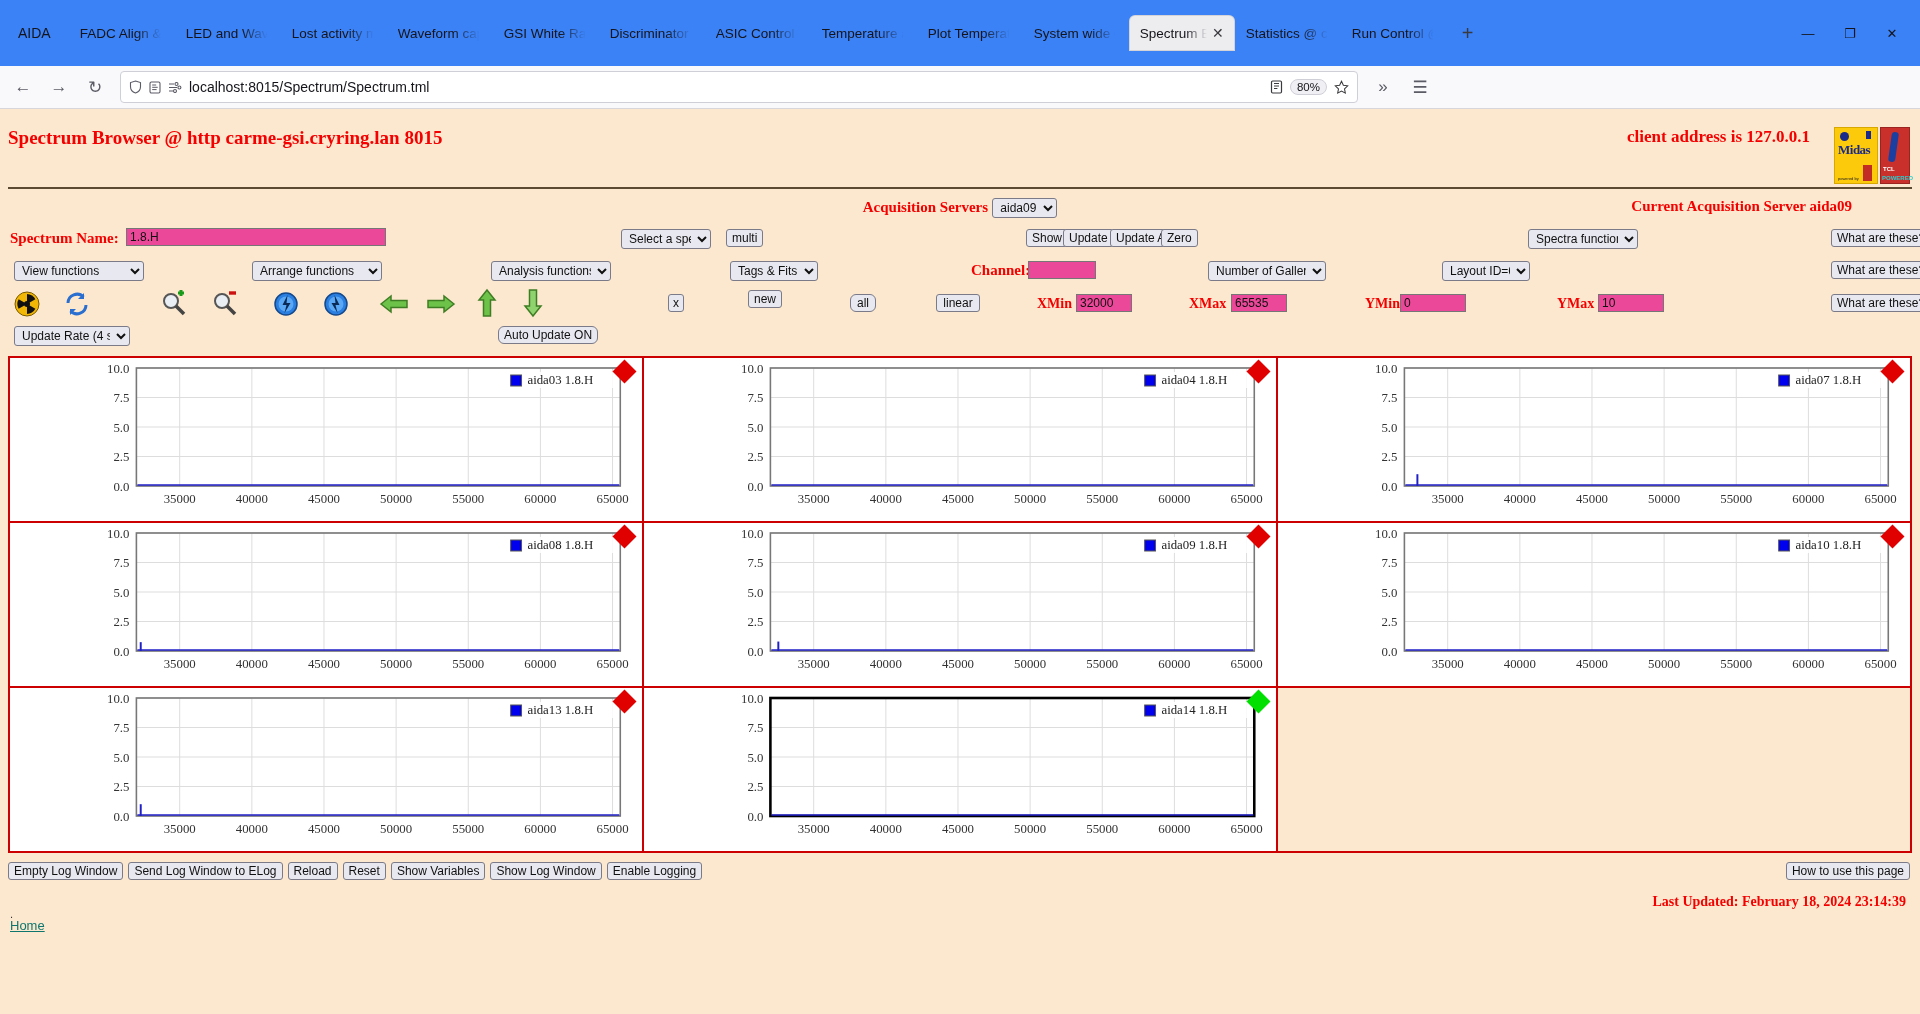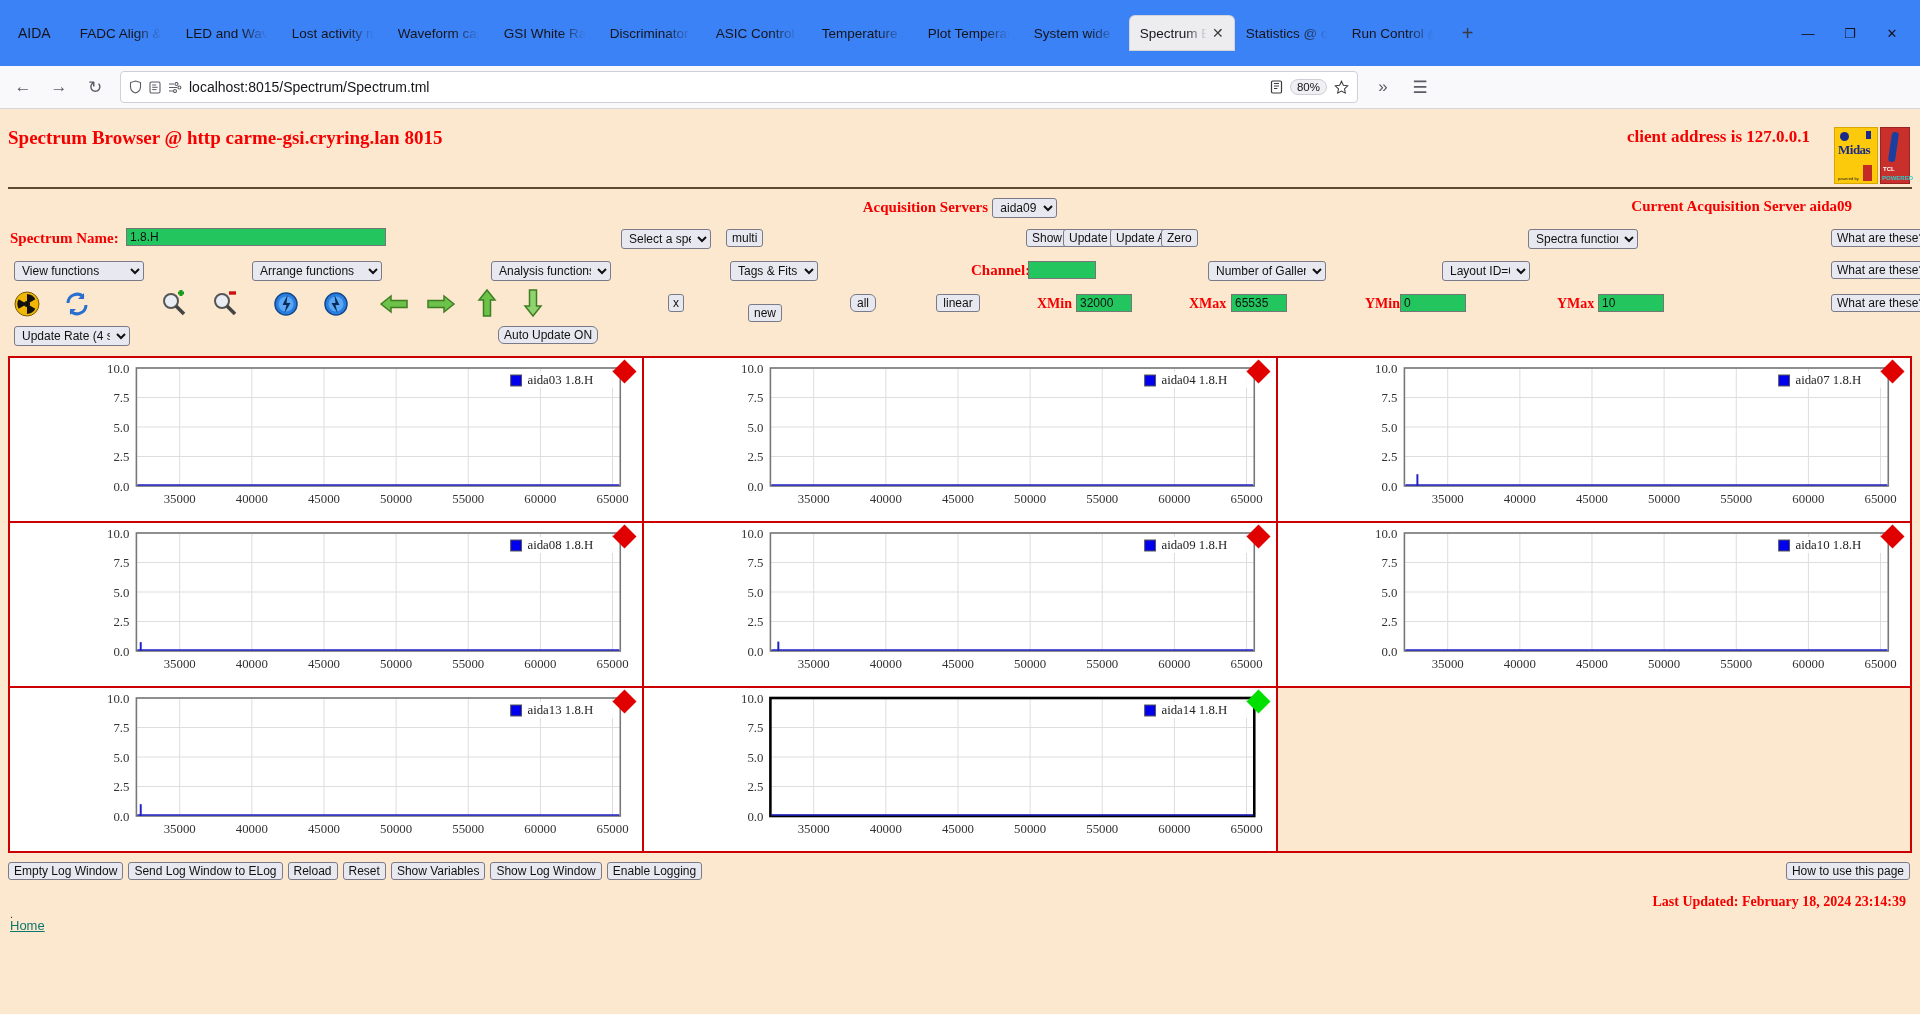--- a/index.html
+++ b/index.html
@@ -61,21 +61,21 @@
   .hrule{border:0;border-top:2px solid #5c4a33;margin:2px 0 6px 0;}
 
   .acqrow{text-align:center;font-size:15px;padding:3px 0 6px 0;position:relative;}
   .curserver{position:absolute;right:60px;top:3px;font-size:15px;}
 
   select,input[type=text],button{font-family:"Liberation Sans",sans-serif;}
   .sel{font-size:12px;padding:1px 3px;background:#e8e8f0;border:1px solid #7a7a88;
        border-radius:3px;color:#111;}
   .btn{font-size:12px;padding:1px 5px;background:#e8e8f0;border:1px solid #7a7a88;
        border-radius:3px;color:#111;cursor:default;white-space:nowrap;}
-  .txt{font-size:12px;border:1px solid #767676;background:#22c55e;padding:1px 3px;color:#111;}
+  .txt{font-size:12px;border:1px solid #767676;background:#ec4899;padding:1px 3px;color:#111;}
 
   .row{position:relative;height:32px;}
   .abs{position:absolute;}
 
   
   .iconrow{position:relative;height:38px;}
   .icon{position:absolute;width:30px;height:30px;}
 
   
   .gallery{border:2px solid #cc0000;margin-top:4px;}
@@ -313,21 +313,21 @@
           <path d="M13 2l8 10h-4.5v16h-7V12H5z" fill="#6dc24a" stroke="#3f7d24" stroke-width="1.5"></path>
         </svg>
     </span>
     <span class="icon" style="left:512px;top:0px;">
       <svg width="26" height="30" viewBox="0 0 26 30">
           <path d="M13 28l8-10h-4.5V2h-7v16H5z" fill="#8fd36f" stroke="#3f7d24" stroke-width="1.5"></path>
         </svg>
     </span>
 
     <button class="btn abs" style="left:660px;top:6px;width:16px;text-align:center;padding:1px 2px;">x</button>
-    <button class="btn abs" style="left:740px;top:16px;width:34px;text-align:center;padding:1px 2px;">new</button>
+    <button class="btn abs" style="left:740px;top:2px;width:34px;text-align:center;padding:1px 2px;">new</button>
     <button class="btn abs" style="left:842px;top:6px;width:26px;text-align:center;padding:1px 2px;border-radius:6px;">all</button>
     <button class="btn abs" style="left:928px;top:6px;width:44px;text-align:center;padding:1px 2px;">linear</button>
 
     <span class="abs redbold" style="left:1029px;top:8px;font-size:14px;">XMin</span>
     <input class="txt abs" style="left: 1068px; top: 6px; width: 48px;" type="text" value="32000">
     <span class="abs redbold" style="left:1181px;top:8px;font-size:14px;">XMax</span>
     <input class="txt abs" style="left: 1223px; top: 6px; width: 48px;" type="text" value="65535">
     <span class="abs redbold" style="left:1357px;top:8px;font-size:14px;">YMin</span>
     <input class="txt abs" style="left: 1392px; top: 6px; width: 58px;" type="text" value="0">
     <span class="abs redbold" style="left:1549px;top:8px;font-size:14px;">YMax</span>

